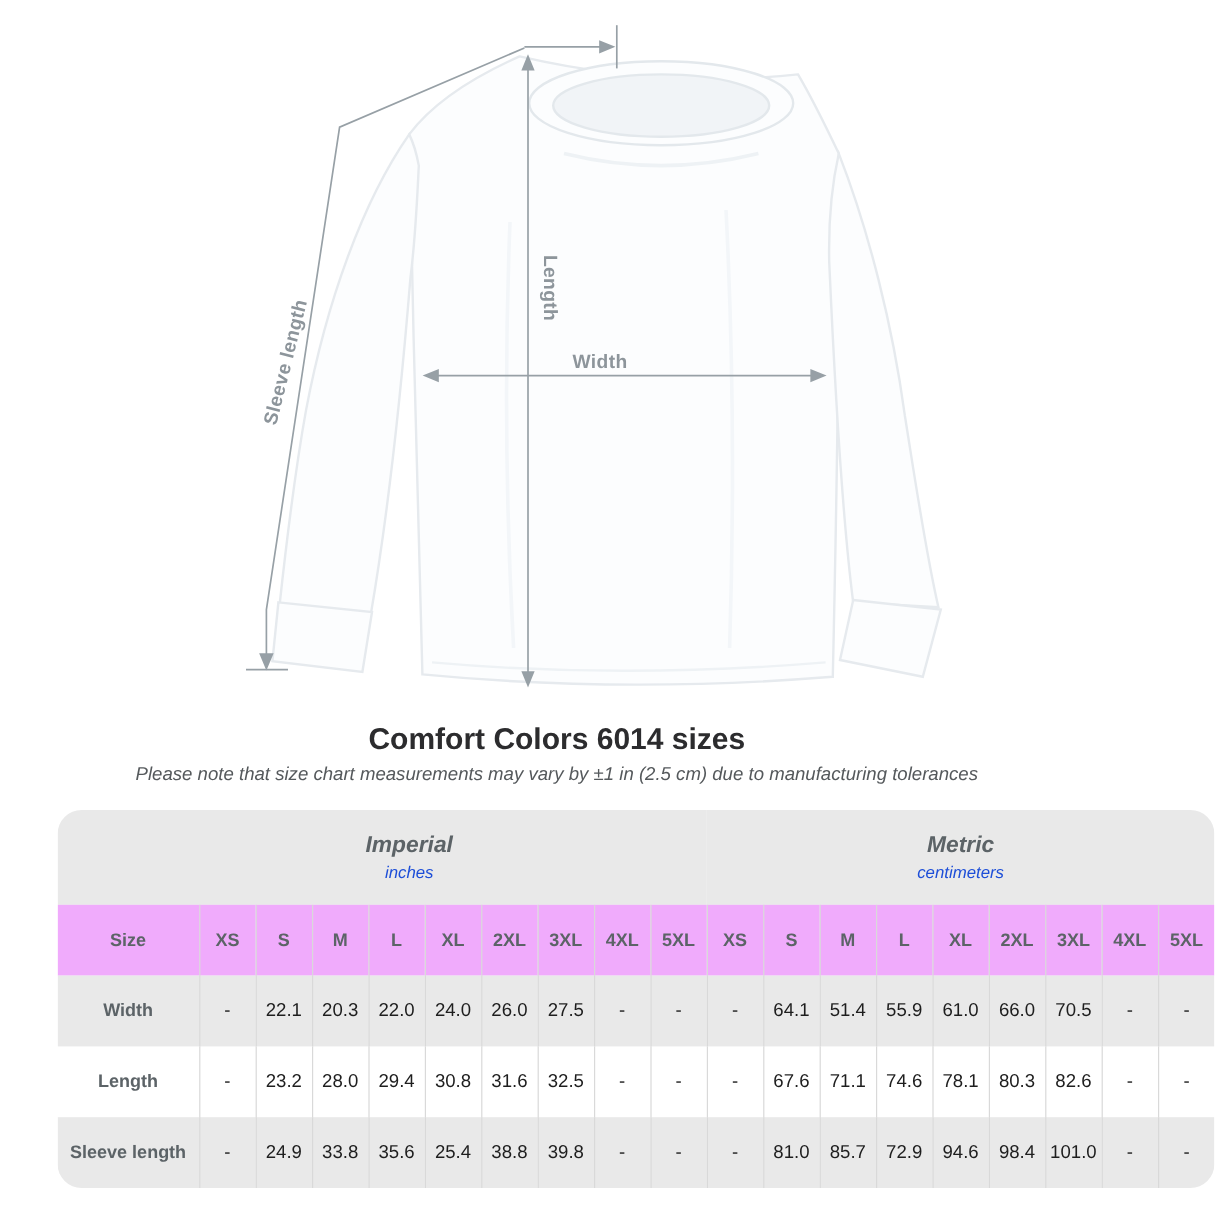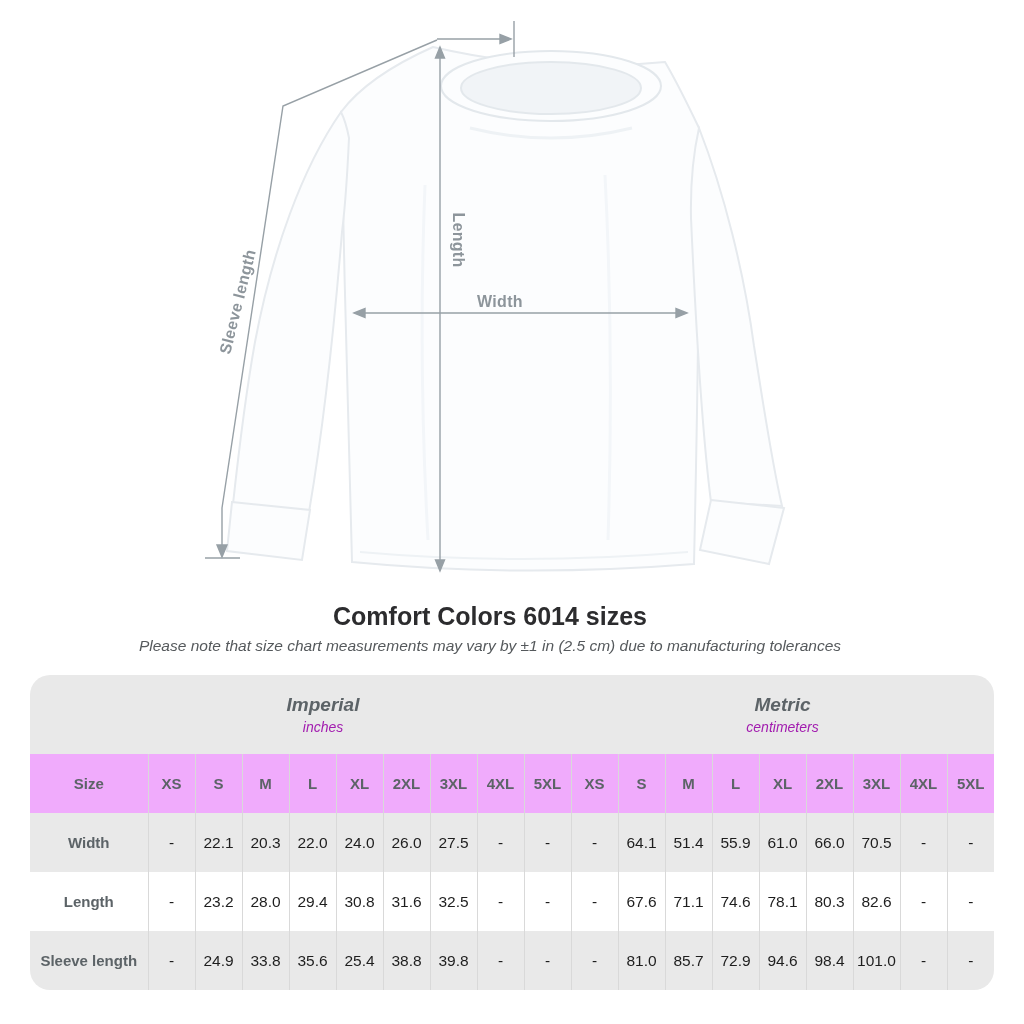--- a/index.html
+++ b/index.html
@@ -4,33 +4,33 @@
 <style>
   html,body{margin:0;padding:0;background:#ffffff;width:1024px;height:1024px;overflow:hidden;
     font-family:"Liberation Sans","DejaVu Sans",sans-serif;-webkit-font-smoothing:antialiased;}
   .page{position:relative;width:1024px;height:1024px;background:#ffffff;}
 
   
   .diagram{position:absolute;left:0;top:0;width:1024px;height:600px;}
   .meas-label{font-weight:bold;font-size:16px;fill:#8d959b;letter-spacing:.3px;}
 
   
-  .title-wrap{position:absolute;left:0;top:602px;width:928px;text-align:center;padding-left:26px;}
+  .title-wrap{position:absolute;left:0;top:602px;width:928px;text-align:center;}
   .page-title{margin:0;font-size:25px;font-weight:bold;color:#2c2c2e;}
   .page-subtitle{margin:6px 0 0 0;font-size:15.5px;font-style:italic;color:#55595c;}
 
   
-  .table-card{position:absolute;left:30px;top:675px;width:964px;border-radius:20px;overflow:hidden;}
+  .table-card{position:absolute;left:48px;top:675px;width:964px;border-radius:20px;overflow:hidden;}
   table.size-table{width:100%;border-collapse:collapse;table-layout:fixed;}
   table.size-table col.label-col{width:118px;}
   tr.band{height:79px;background:#e9e9e9;}
   tr.band td{text-align:center;vertical-align:middle;}
   tr.band td.imp{padding-left:46px;}
   .group-name{font-size:19px;font-weight:bold;font-style:italic;color:#5c6367;}
-  .group-unit{font-size:14px;font-style:italic;color:#a21caf;margin-top:3px;}
+  .group-unit{font-size:14px;font-style:italic;color:#1d4ed8;margin-top:3px;}
   tr.sizes{height:59px;background:#f0abfc;}
   tr.sizes th{font-size:15px;font-weight:bold;color:#5c6367;text-align:center;vertical-align:middle;}
   tr.data{height:59px;}
   tr.data.alt{background:#e9e9e9;}
   tr.data th{font-size:15px;font-weight:bold;color:#5c6367;text-align:center;vertical-align:middle;}
   tr.data td{font-size:15.5px;color:#1e1e1e;text-align:center;vertical-align:middle;}
   tr.sizes th + th, tr.data td, tr.data th + td{border-left:1px solid #d9d9d9;}
   tr.sizes th:first-child, tr.data th:first-child{border-left:none;}
 </style>
 </head>

